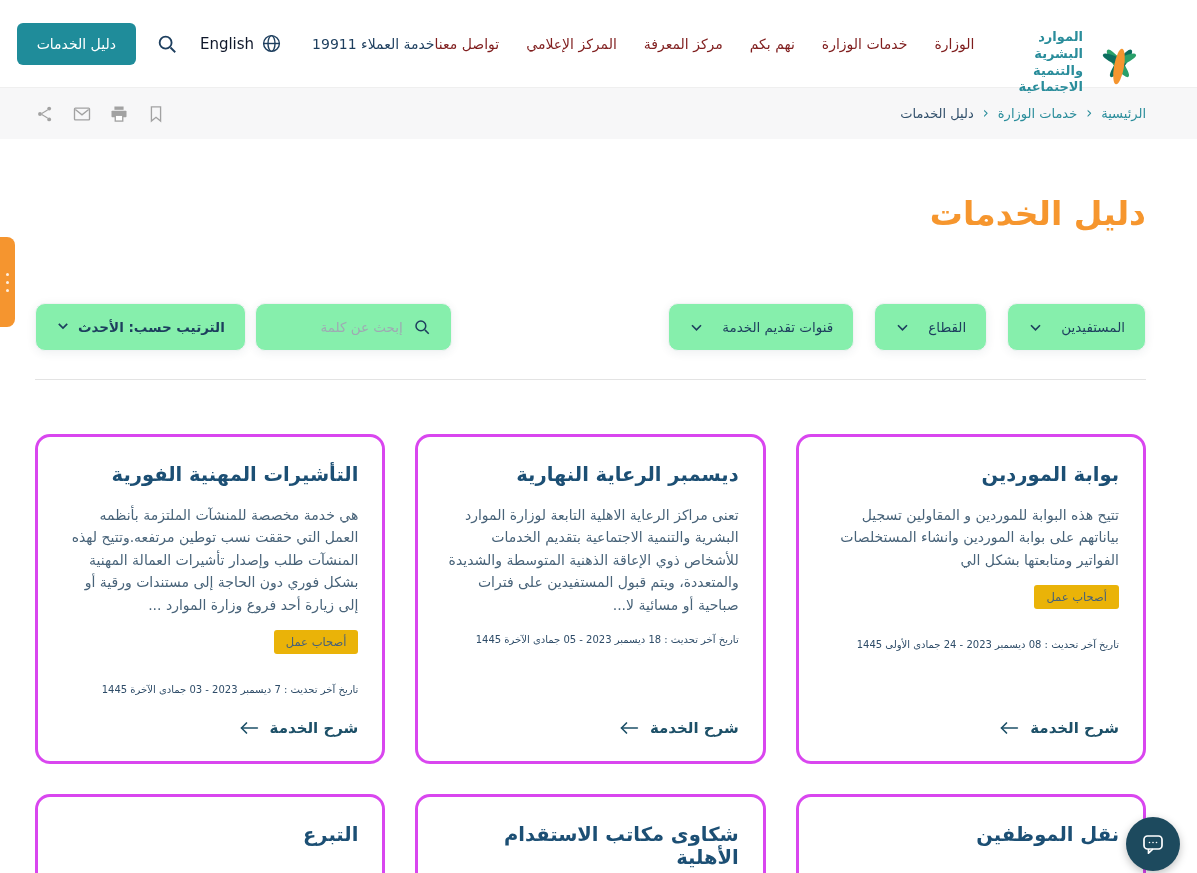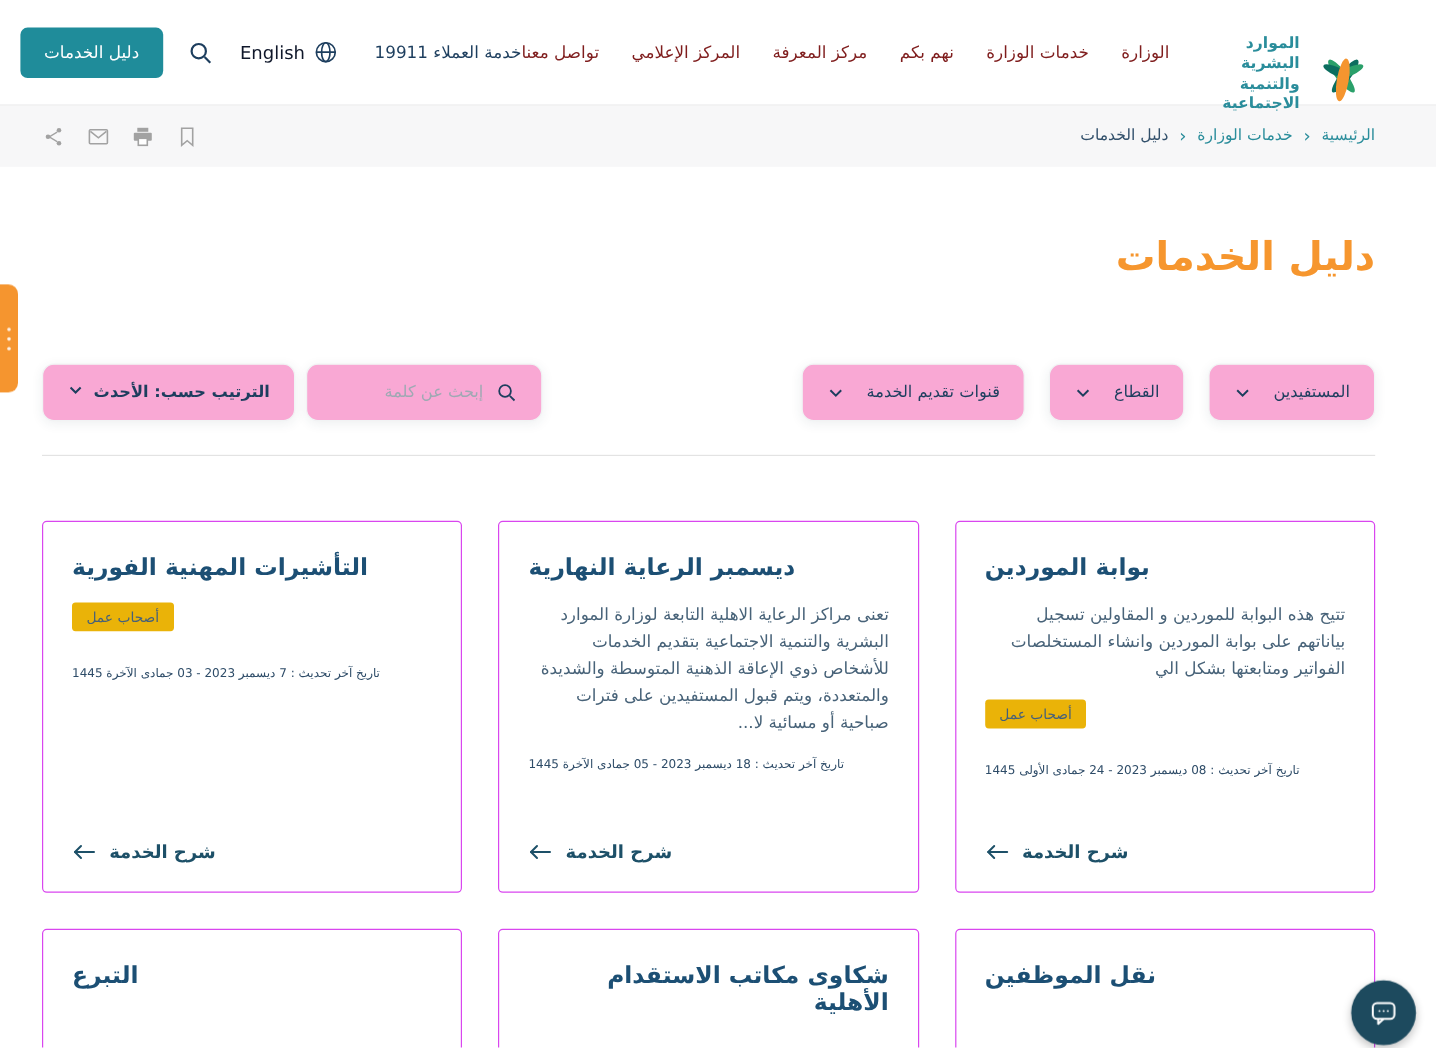--- a/index.html
+++ b/index.html
@@ -34,38 +34,38 @@
   .action-icon svg { stroke: #A2A2A2; fill: none; }
   .action-icon.filled svg { fill: #A2A2A2; stroke: none; }
 
   
   .main { padding: 0 51px 0 35px; }
   .page-title { margin-top: 55px; text-align: right; font-size: 33px; font-weight: bold; color: #F6962E; }
 
   .filters { margin-top: 70px; display: flex; justify-content: space-between; align-items: center; }
   .filter-group { display: flex; gap: 20px; }
   .search-group { display: flex; gap: 9px; }
-  .pill { height: 48px; background: #f9a8d4; border: 1px solid #F1F3F4; border-radius: 10px;
+  .pill { height: 48px; background: #86efac; border: 1px solid #F1F3F4; border-radius: 10px;
     box-shadow: 0 2px 10px rgba(40,60,80,.08); display: flex; align-items: center; padding: 0 20px;
     font-size: 13.5px; color: #1D3E5E; cursor: pointer; justify-content: space-between; }
   .dropdown { gap: 18px; }
   .dropdown .chev { display: flex; }
   .chev svg { stroke: #1D3E5E; }
   .pill.search-box { width: 197px; gap: 10px; cursor: text; }
   .search-box svg { stroke: #1D3E5E; flex: none; }
   .search-box input { border: none; outline: none; background: transparent; width: 100%;
     font-family: inherit; font-size: 13.5px; color: #1D3E5E; }
   .search-box input::placeholder { color: #9FA9B3; }
   .pill.sort { gap: 8px; font-weight: bold; }
 
   .divider { border: none; border-top: 1px solid #E3E3E3; margin-top: 28px; }
 
   .grid { margin-top: 54px; display: grid; grid-template-columns: repeat(3, 1fr); gap: 30px; }
-  .card { background: #fff; border: 1px solid #d946ef; border-radius: 4px; min-height: 310px;
-    padding: 26px 24px 24px; display: flex; flex-direction: column; align-items: flex-end; }
+  .card { background: #fff; border: 3px solid #d946ef; border-radius: 15px; min-height: 310px;
+    padding: 26px 24px 24px; display: flex; flex-direction: column; align-items: flex-start; }
   .card-title { font-size: 19.5px; font-weight: bold; color: #1C4F74; margin-bottom: 18px; }
   .card-desc { font-size: 14px; color: #486379; line-height: 1.6; margin-bottom: 14px; text-align: right; }
   .badge { background: #eab308; color: #44607B; font-size: 11.5px; padding: 5px 12px; border-radius: 3px; margin-bottom: 26px; }
   .card-date { font-size: 10px; color: #2E4C68; margin-top: 4px; }
   .card-link { margin-top: auto; display: flex; align-items: center; gap: 11px;
     color: #1D5068; font-size: 15px; font-weight: bold; padding-top: 24px; }
   .card-link svg { stroke: #1D5068; }
 
   
   .side-tab { position: fixed; left: 0; top: 237px; width: 15px; height: 90px; background: #F5952F;
@@ -250,20 +250,21 @@
           <span style="display: flex;">
             <svg width="20" height="16" viewBox="0 0 24 18" fill="none" stroke-width="2" stroke-linecap="round" stroke-linejoin="round" stroke="currentColor">
               <line x1="22" y1="9" x2="3" y2="9"></line>
               <polyline points="9,3 3,9 9,15"></polyline>
             </svg>
           </span>
         </a>
       </article>
       <article class="card">
         <h3 class="card-title">التأشيرات المهنية الفورية</h3>
+        <p class="card-desc">هي خدمة مخصصة للمنشآت الملتزمة بأنظمه العمل التي حققت نسب توطين مرتفعه.وتتيح لهذه المنشآت طلب وإصدار تأشيرات العمالة المهنية بشكل فوري دون الحاجة إلى مستندات ورقية أو إلى زيارة أحد فروع وزارة الموارد ...</p>
         <span class="badge">أصحاب عمل</span>
         <div class="card-date">تاريخ آخر تحديث : 7 ديسمبر 2023 - 03 جمادى الآخرة 1445</div>
         <a class="card-link">
           <span>شرح الخدمة</span>
           <span style="display: flex;">
             <svg width="20" height="16" viewBox="0 0 24 18" fill="none" stroke-width="2" stroke-linecap="round" stroke-linejoin="round" stroke="currentColor">
               <line x1="22" y1="9" x2="3" y2="9"></line>
               <polyline points="9,3 3,9 9,15"></polyline>
             </svg>
           </span>

